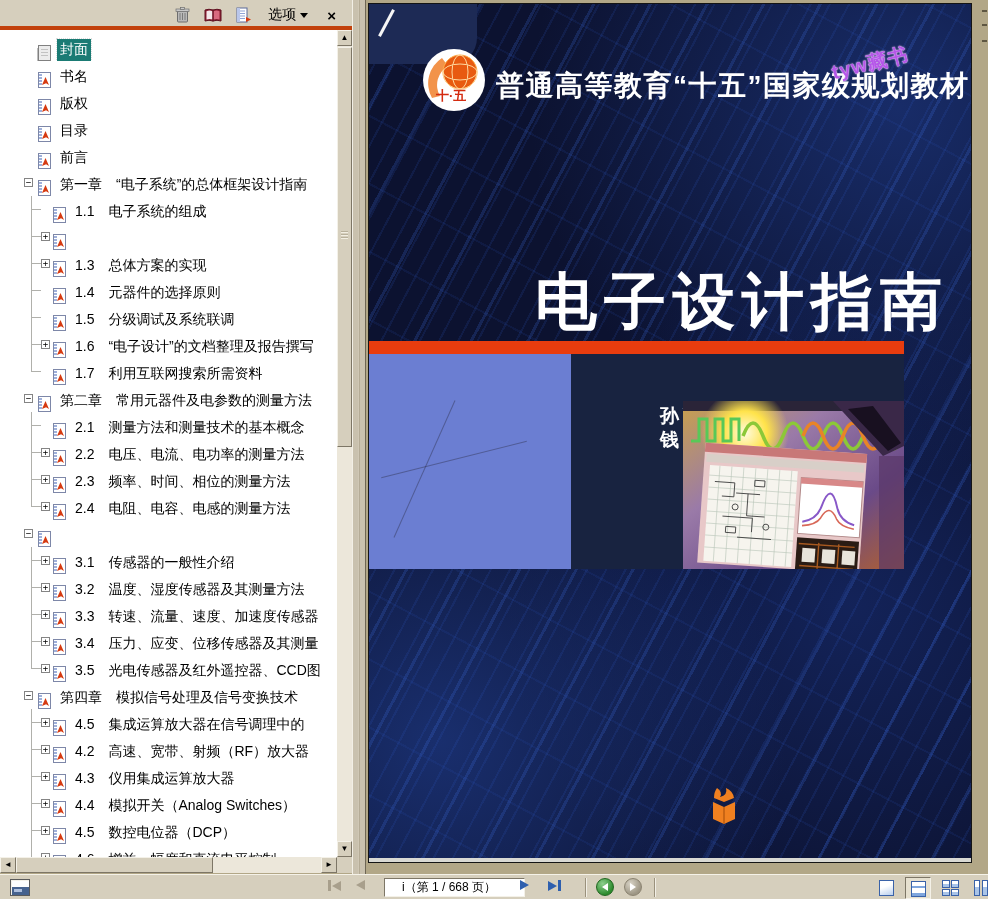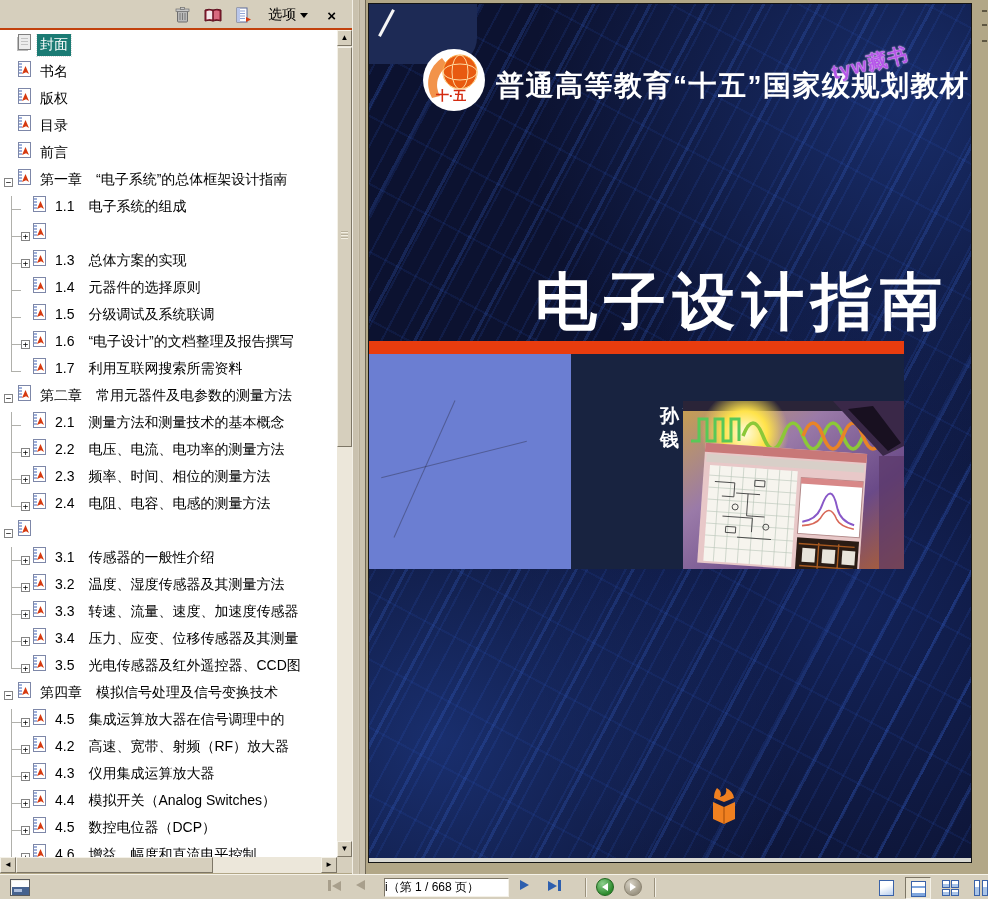--- a/index.html
+++ b/index.html
@@ -2,32 +2,32 @@
 <html><head>
 <meta charset="utf-8">
 <style>
   * { margin:0; padding:0; box-sizing:border-box; }
   html,body { width:988px; height:899px; overflow:hidden; background:#b2a787;
     font-family:"Liberation Sans", sans-serif; }
   .app { position:relative; width:988px; height:899px; }
 
   
   .panel-header { position:absolute; left:0; top:0; width:352px; height:30px;
-    background:#d6cfbd; border-bottom:2px solid #c2410c; }
+    background:#d6cfbd; border-bottom:4px solid #c2410c; }
   .ph-icons { position:absolute; right:10px; top:0; height:30px; display:flex; align-items:center; gap:9px; }
   .tb-btn { width:22px; height:22px; display:flex; align-items:center; justify-content:center; }
   .opt-btn { display:flex; align-items:center; gap:4px; font-size:14px; color:#000; padding:2px 4px; }
   .opt-caret { width:0; height:0; border-left:4px solid transparent; border-right:4px solid transparent;
     border-top:5px solid #000; }
   .close-x { font-size:15px; font-weight:bold; color:#000; padding:0 6px; }
 
   .tree { position:absolute; left:0; top:30px; width:337px; height:827px;
     background:#fff; overflow:hidden; padding-top:4px; }
-  .row { position:relative; height:27px; display:flex; align-items:flex-start;
-    white-space:nowrap; overflow:hidden; }
+  .row { position:relative; height:27px; display:flex; align-items:flex-end;
+    white-space:nowrap; overflow:hidden;margin-left:20px; }
   .row.lvl0 { padding-left:18px; }
   .row.lvl1 { padding-left:33px; }
   .exp { position:absolute; top:9px; width:9px; height:9px; background:#fff;
     border:1px solid #848484; font-size:9px; line-height:6px; text-align:center;
     color:#000; z-index:3; font-family:"DejaVu Sans Mono", monospace; }
   .lvl0 > .exp { left:4px; }
   .lvl1 > .exp { left:21px; }
   .child::before { content:''; position:absolute; left:11px; top:0; height:100%;
     border-left:1px solid #b0b0ab; }
   .child-last::before { height:14px; }
@@ -110,23 +110,23 @@
   .sb-sep { position:absolute; top:3px; width:2px; height:19px;
     border-left:1px solid #9a917c; border-right:1px solid #f2efe6; }
   .toggle-panel { position:absolute; left:10px; top:4px; width:20px; height:17px;
     background:linear-gradient(#fdfdfd 45%, #46628e 45%); border:1px solid #5a5a5a;
     box-shadow:1px 1px 0 #f4f1e8 inset; }
   .toggle-panel::after { content:''; position:absolute; left:3px; top:9px; width:8px; height:3px; background:#aebfdd; }
   .tri-l { width:0; height:0; border-top:5px solid transparent; border-bottom:5px solid transparent; border-right:9px solid #a89f8c; }
   .tri-r { width:0; height:0; border-top:5px solid transparent; border-bottom:5px solid transparent; border-left:9px solid #2e5fae; }
   .bar-v { width:3px; height:11px; }
   .navbtn { position:absolute; top:5px; display:flex; align-items:center; gap:1px; }
-  .page-field { position:absolute; left:384px; top:3px; width:125px; height:19px;
+  .page-field { position:absolute; left:384px; top:3px; width:141px; height:19px;
     border:1px solid; border-color:#7d7666 #f4f1e8 #f4f1e8 #7d7666; background:#fff;
-    font-size:12px; padding:1px 0; font-family:"Liberation Sans", sans-serif; }
+    font-size:12px; padding:1px 17px; font-family:"Liberation Sans", sans-serif; }
   .circ { position:absolute; top:3px; width:18px; height:18px; border-radius:50%;
     display:flex; align-items:center; justify-content:center; }
   .circ-green { background:radial-gradient(circle at 35% 30%, #8ed08e, #2e8b2e 70%); border:1px solid #1e641e; }
   .circ-gray  { background:radial-gradient(circle at 35% 30%, #d8d3c6, #9d9684 70%); border:1px solid #8a8270; }
   .circ .tl { width:0; height:0; border-top:4px solid transparent; border-bottom:4px solid transparent; border-right:6px solid #fff; }
   .circ .tr { width:0; height:0; border-top:4px solid transparent; border-bottom:4px solid transparent; border-left:6px solid #fff; }
   .lay { position:absolute; top:5px; width:15px; height:16px; border:1px solid #3a62a8;
     background:linear-gradient(160deg, #fff 40%, #b9cfee); }
   .lay-wrap-sel { position:absolute; left:905px; top:2px; width:26px; height:22px;
     background:#e6e0cf; border:1px solid; border-color:#7d7666 #f4f1e8 #f4f1e8 #7d7666; }

